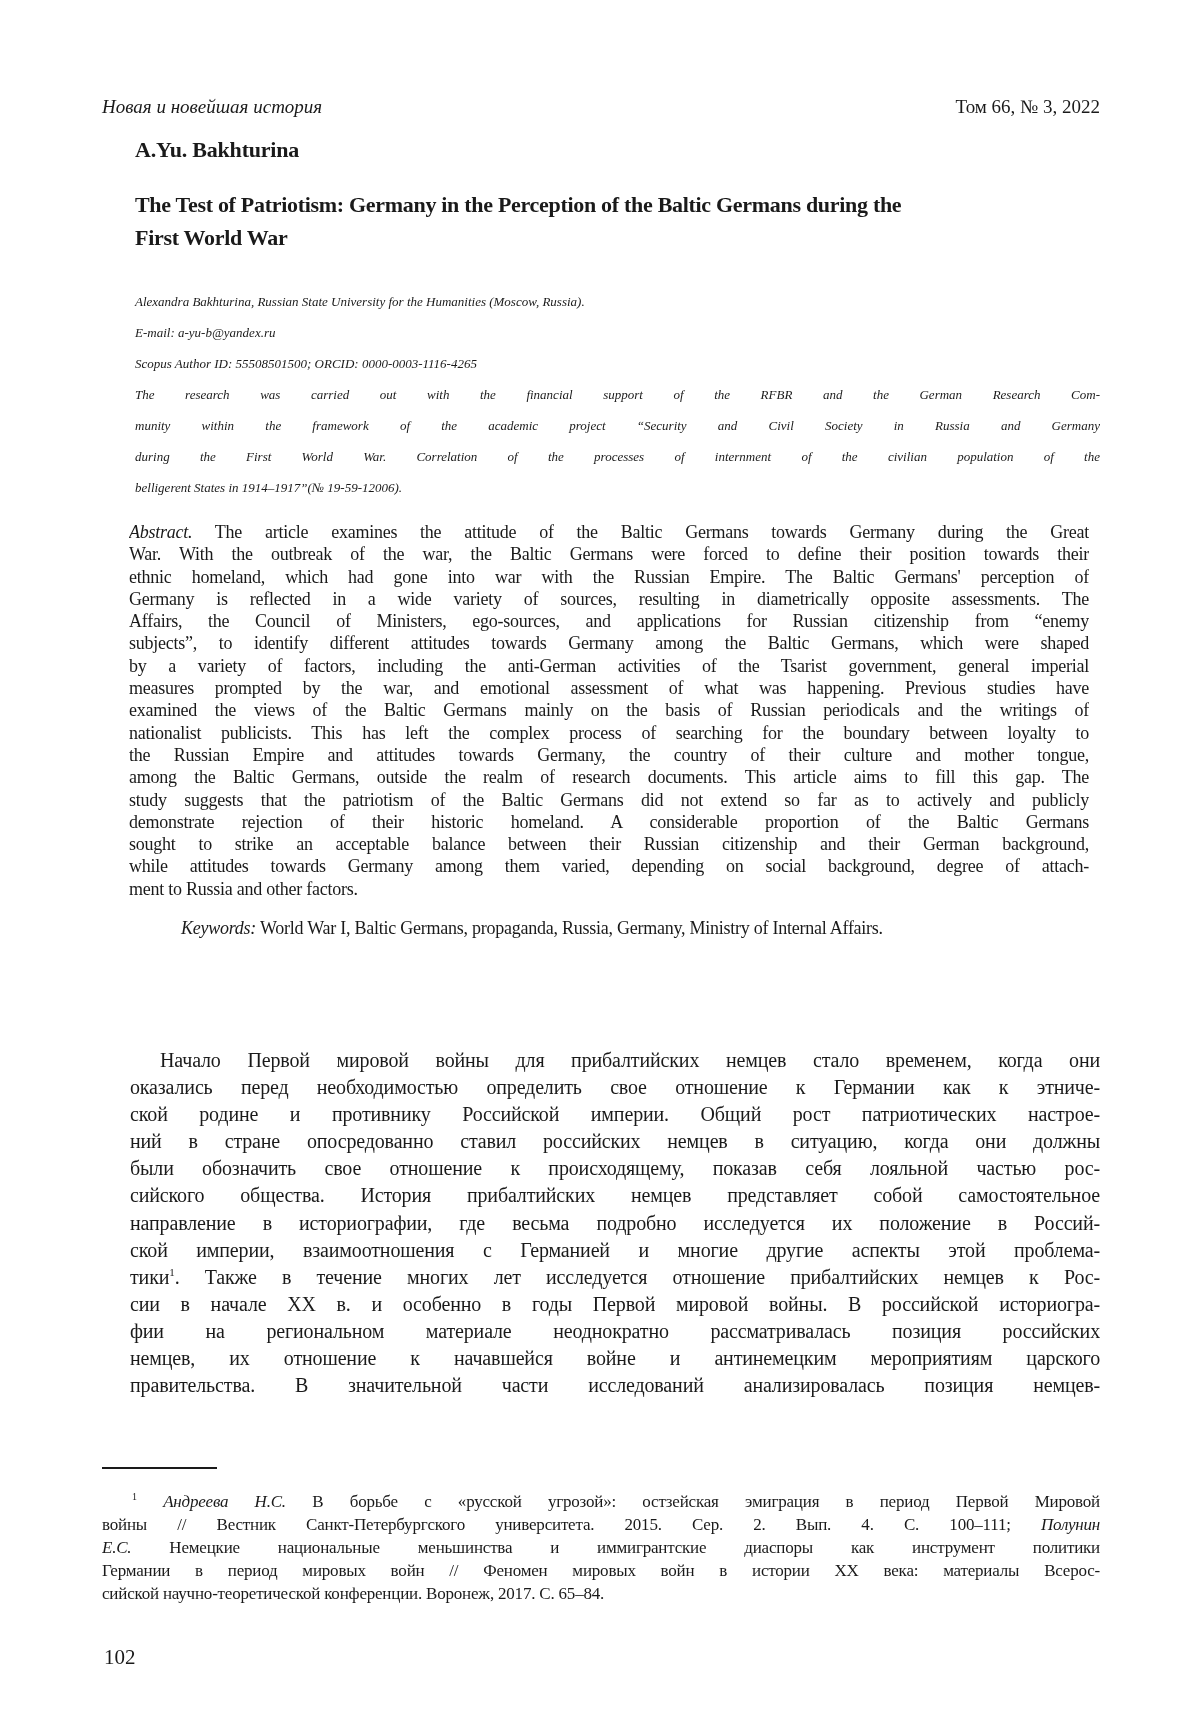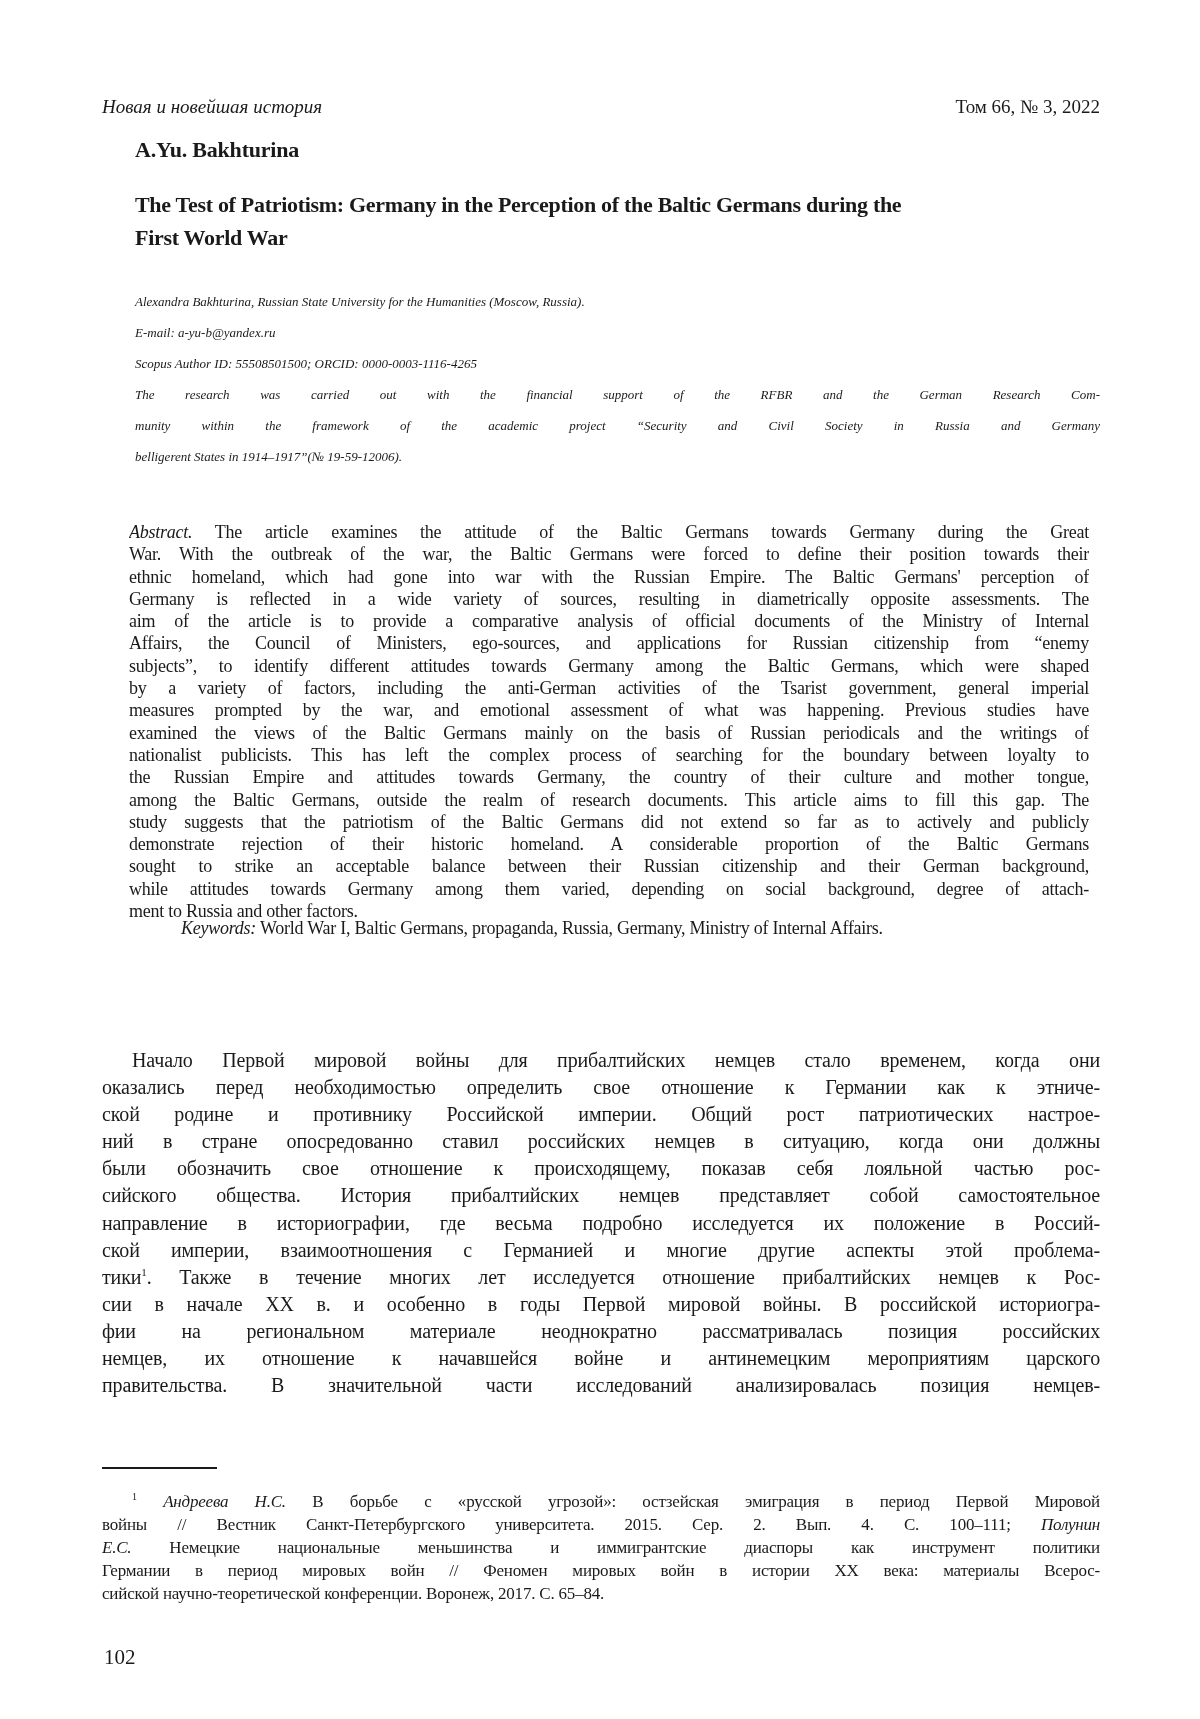--- a/index.html
+++ b/index.html
@@ -20,21 +20,21 @@
 
   .abstract { position: absolute; left: 129px; top: 521px; width: 960px; font-size: 18px; line-height: 22.3px; letter-spacing: -0.25px; }
   .abstract .ln { display: block; text-align: justify; text-align-last: justify; white-space: nowrap; overflow: hidden; }
   .abstract .ln.last { text-align-last: left; }
   .abstract .lead { font-style: italic; }
 
   .keywords { position: absolute; left: 135px; top: 918px; width: 960px; font-size: 18px; letter-spacing: -0.25px; white-space: nowrap; }
   .keywords .lead { font-style: italic; margin-left: 46px; }
 
   .body-text { position: absolute; left: 102px; top: 1047px; width: 998px; font-size: 20px; line-height: 27.1px; letter-spacing: -0.15px; }
-  .body-text .ln { display: block; text-align: justify; text-align-last: justify; white-space: nowrap; overflow: hidden; }
+  .body-text .ln { display: block; text-align: justify; text-align-last: justify; white-space: nowrap; overflow: hidden; margin-left: 28px; }
   .body-text .ln.first { padding-left: 30px; }
   sup { font-size: 11px; vertical-align: super; line-height: 0; }
 
   .fn-rule { position: absolute; left: 102px; top: 1467px; width: 115px; height: 0; border-top: 2px solid #1a1a1a; }
   .footnote { position: absolute; left: 102px; top: 1490px; width: 998px; font-size: 17px; line-height: 23px; letter-spacing: -0.2px; }
   .footnote .ln { display: block; text-align: justify; text-align-last: justify; white-space: nowrap; overflow: hidden; }
   .footnote .ln.first { padding-left: 30px; }
   .footnote .ln.last { text-align-last: left; }
   .footnote em { font-style: italic; }
   .footnote sup { font-size: 10px; }
@@ -57,29 +57,29 @@
     <div>The Test of Patriotism: Germany in the Perception of the Baltic Germans during the</div>
     <div>First World War</div>
   </div>
 
   <div class="meta">
     <span class="line">Alexandra Bakhturina, Russian State University for the Humanities (Moscow, Russia).</span>
     <span class="line">E-mail: a-yu-b@yandex.ru</span>
     <span class="line">Scopus Author ID: 55508501500; ORCID: 0000-0003-1116-4265</span>
     <span class="just">The research was carried out with the financial support of the RFBR and the German Research Com-</span>
     <span class="just">munity within the framework of the academic project “Security and Civil Society in Russia and Germany</span>
+    <span class="just">during the First World War. Correlation of the processes of internment of the civilian population of the</span>
     <span class="line">belligerent States in 1914–1917”(№ 19-59-12006).</span>
   </div>
 
   <div class="abstract">
     <span class="ln"><span class="lead">Abstract.</span><span> The article examines the attitude of the Baltic Germans towards Germany during the Great</span></span>
     <span class="ln">War. With the outbreak of the war, the Baltic Germans were forced to define their position towards their</span>
     <span class="ln">ethnic homeland, which had gone into war with the Russian Empire. The Baltic Germans' perception of</span>
     <span class="ln">Germany is reflected in a wide variety of sources, resulting in diametrically opposite assessments. The</span>
-    <span class="ln">aim of the article is to provide a comparative analysis of official documents of the Ministry of Internal</span>
     <span class="ln">Affairs, the Council of Ministers, ego-sources, and applications for Russian citizenship from “enemy</span>
     <span class="ln">subjects”, to identify different attitudes towards Germany among the Baltic Germans, which were shaped</span>
     <span class="ln">by a variety of factors, including the anti-German activities of the Tsarist government, general imperial</span>
     <span class="ln">measures prompted by the war, and emotional assessment of what was happening. Previous studies have</span>
     <span class="ln">examined the views of the Baltic Germans mainly on the basis of Russian periodicals and the writings of</span>
     <span class="ln">nationalist publicists. This has left the complex process of searching for the boundary between loyalty to</span>
     <span class="ln">the Russian Empire and attitudes towards Germany, the country of their culture and mother tongue,</span>
     <span class="ln">among the Baltic Germans, outside the realm of research documents. This article aims to fill this gap. The</span>
     <span class="ln">study suggests that the patriotism of the Baltic Germans did not extend so far as to actively and publicly</span>
     <span class="ln">demonstrate rejection of their historic homeland. A considerable proportion of the Baltic Germans</span>

